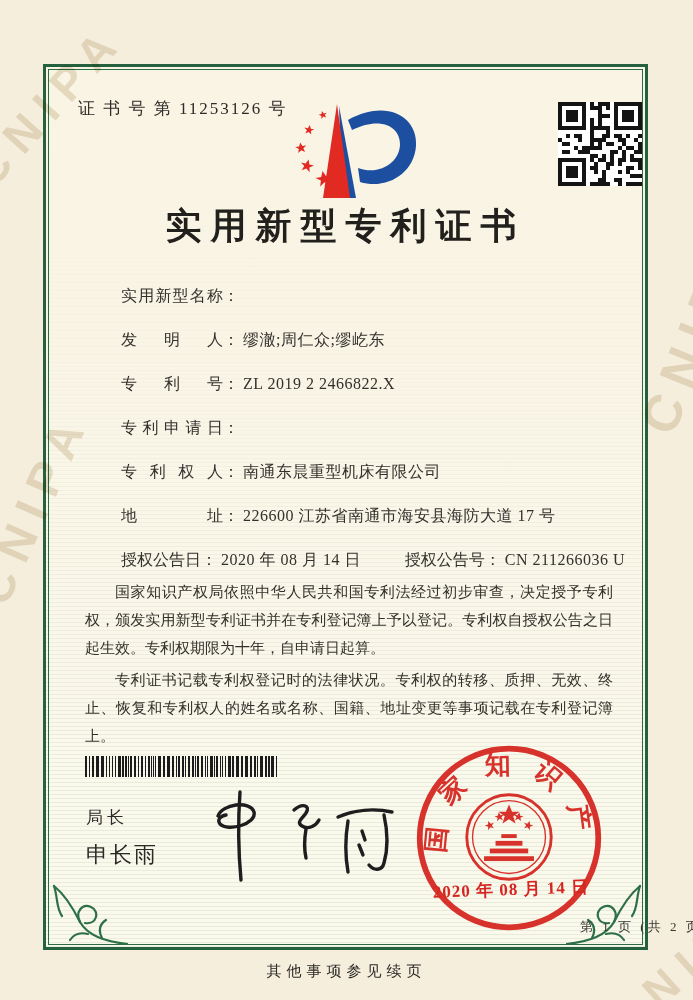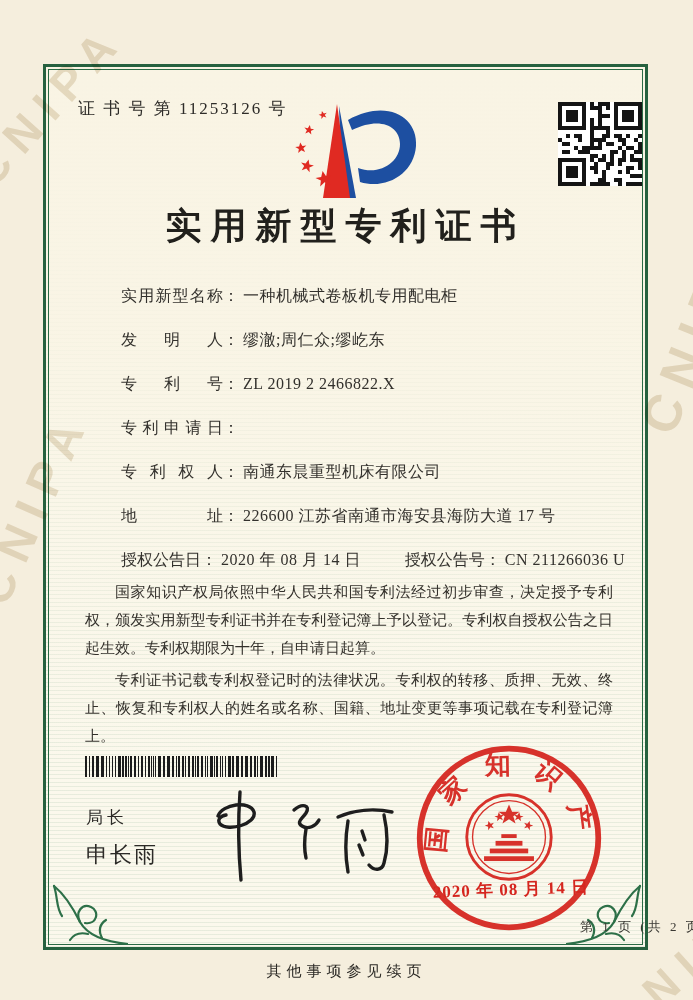--- a/index.html
+++ b/index.html
@@ -249,21 +249,20 @@
         <rect x="8" y="64" width="12" height="12" fill="#141414"></rect>
       </svg>
   </div>
 
   <h1 class="title">实用新型专利证书</h1>
 
   <div class="fields">
     <div class="field-row">
       <span class="flabel">实用新型名称</span>
         <span class="fcolon">：</span>
-        <span class="fvalue">一种机械式卷板机专用配电柜</span>
     </div>
     <div class="field-row">
       <span class="flabel">发明人</span>
         <span class="fcolon">：</span>
         <span class="fvalue">缪澈;周仁众;缪屹东</span>
     </div>
     <div class="field-row">
       <span class="flabel">专利号</span>
         <span class="fcolon">：</span>
         <span class="fvalue">ZL 2019 2 2466822.X</span>

